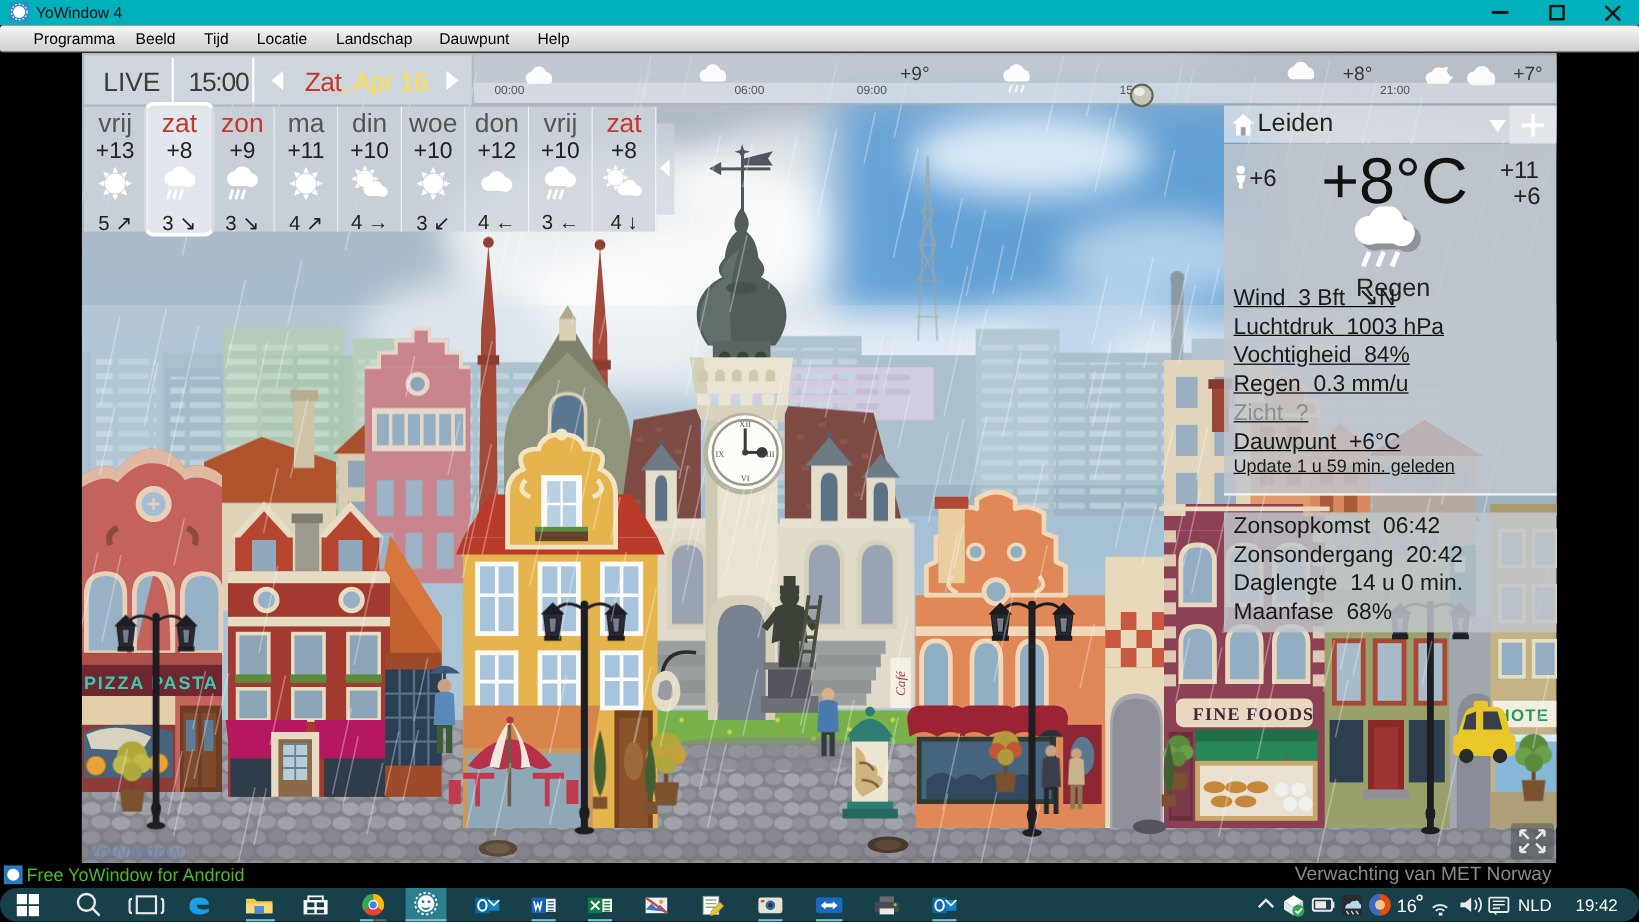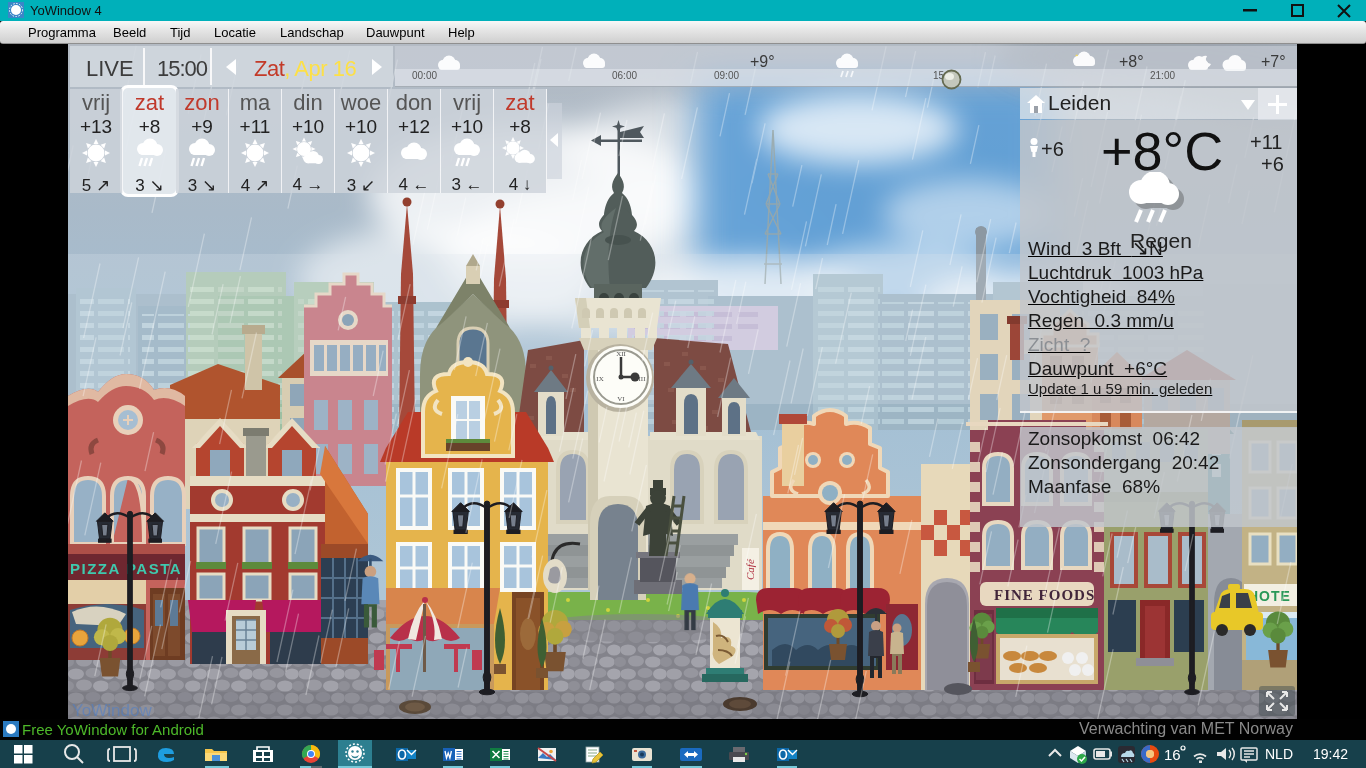--- a/index.html
+++ b/index.html
@@ -28,21 +28,21 @@
 
 #panel{position:absolute;left:1020px;top:88px;width:277px;}
 #locbar{position:relative;height:31px;background:rgba(225,229,234,0.75);}
 #pmain{position:relative;height:293px;background:rgba(193,198,204,0.84);margin-top:1px;border-bottom:2px solid rgba(255,255,255,0.8);}
 #psun{position:relative;height:100px;background:rgba(193,198,204,0.84);margin-top:14px;}
 .prow{font-size:19px;color:#1a1a1a;line-height:24px;padding-left:8px;white-space:nowrap;}
 
 #bstrip{position:absolute;left:0;top:719px;width:1366px;height:21px;background:#010101;}
 #bstrip .free{position:absolute;left:22px;top:2px;font-size:15px;color:#4db82a;}
 #bstrip .met{position:absolute;right:73px;top:1px;font-size:16px;color:#8a8a8a;}
-#taskbar{position:absolute;left:0;top:740px;width:1366px;height:28px;background:#17404b;}
+#taskbar{position:absolute;left:0;top:740px;width:1366px;height:28px;background:#17404b;border-radius:14px;}
 </style></head><body>
 <div id="titlebar">
  <svg class="abs" style="left:8px;top:2px" width="16" height="16">
       <rect width="16" height="16" fill="#3a86c8"></rect>
       <circle cx="8" cy="8" r="5" fill="#fff"></circle>
       <circle cx="8" cy="8" r="6.5" fill="none" stroke="#fff" stroke-width="1" stroke-dasharray="1.5 1.5"></circle>
     </svg>
 
  <span class="ttl">YoWindow 4</span>
  <svg class="abs" style="left:1243px;top:9px" width="16" height="4">
@@ -1412,20 +1412,21 @@
    <div class="prow">Vochtigheid&nbsp; 84%</div>
    <div class="prow">Regen&nbsp; 0.3 mm/u</div>
    <div class="prow" style="color:#8b8f94">Zicht&nbsp; ?</div>
    <div class="prow">Dauwpunt&nbsp; +6°C</div>
    <div class="prow" style="font-size:15px;line-height:16px;">Update 1 u 59 min. geleden</div>
   </div>
  </div>
  <div id="psun">
   <div class="prow">Zonsopkomst&nbsp; 06:42</div>
   <div class="prow">Zonsondergang&nbsp; 20:42</div>
+  <div class="prow">Daglengte&nbsp; 14 u 0 min.</div>
   <div class="prow">Maanfase&nbsp; 68%</div>
  </div>
 </div>
 
 <div class="abs" style="left:1259px;top:686px;width:36px;height:30px;background:rgba(60,70,75,0.45);border-radius:3px;">
 <svg width="36" height="30">
       <g stroke="#e8e8e8" stroke-width="2" fill="none">
         <path d="M15 13 L8 6 M8 6 v5 M8 6 h5"></path>
         <path d="M21 13 L28 6 M28 6 v5 M28 6 h-5"></path>
         <path d="M15 17 L8 24 M8 24 v-5 M8 24 h5"></path>

